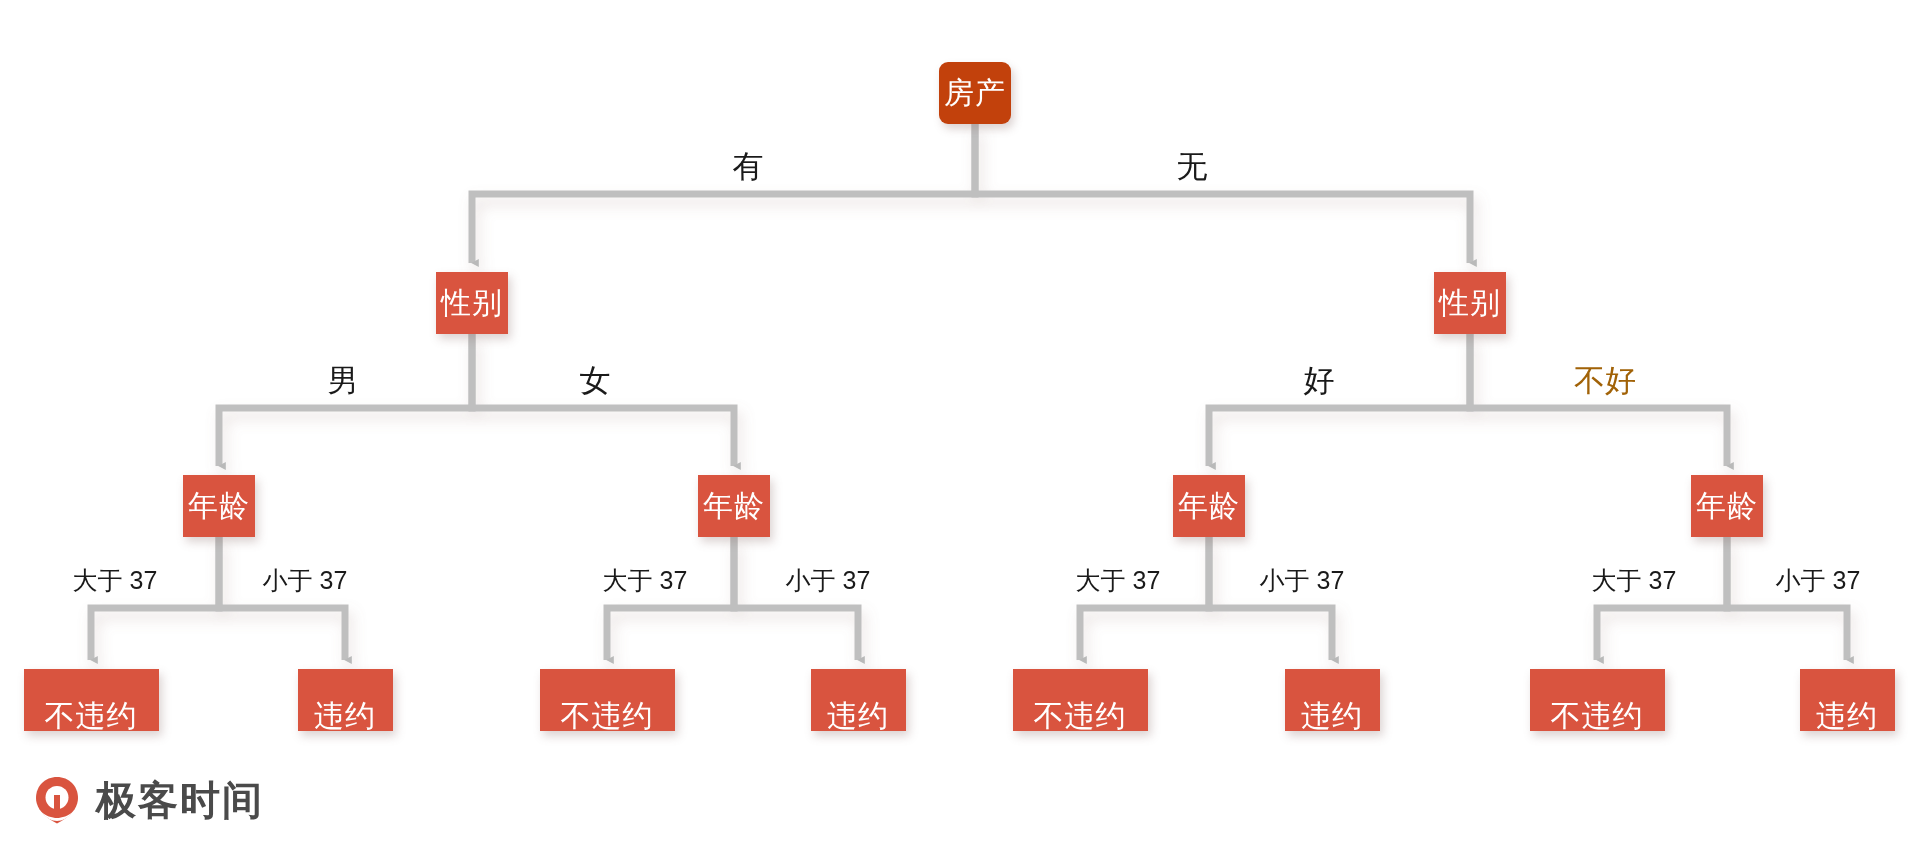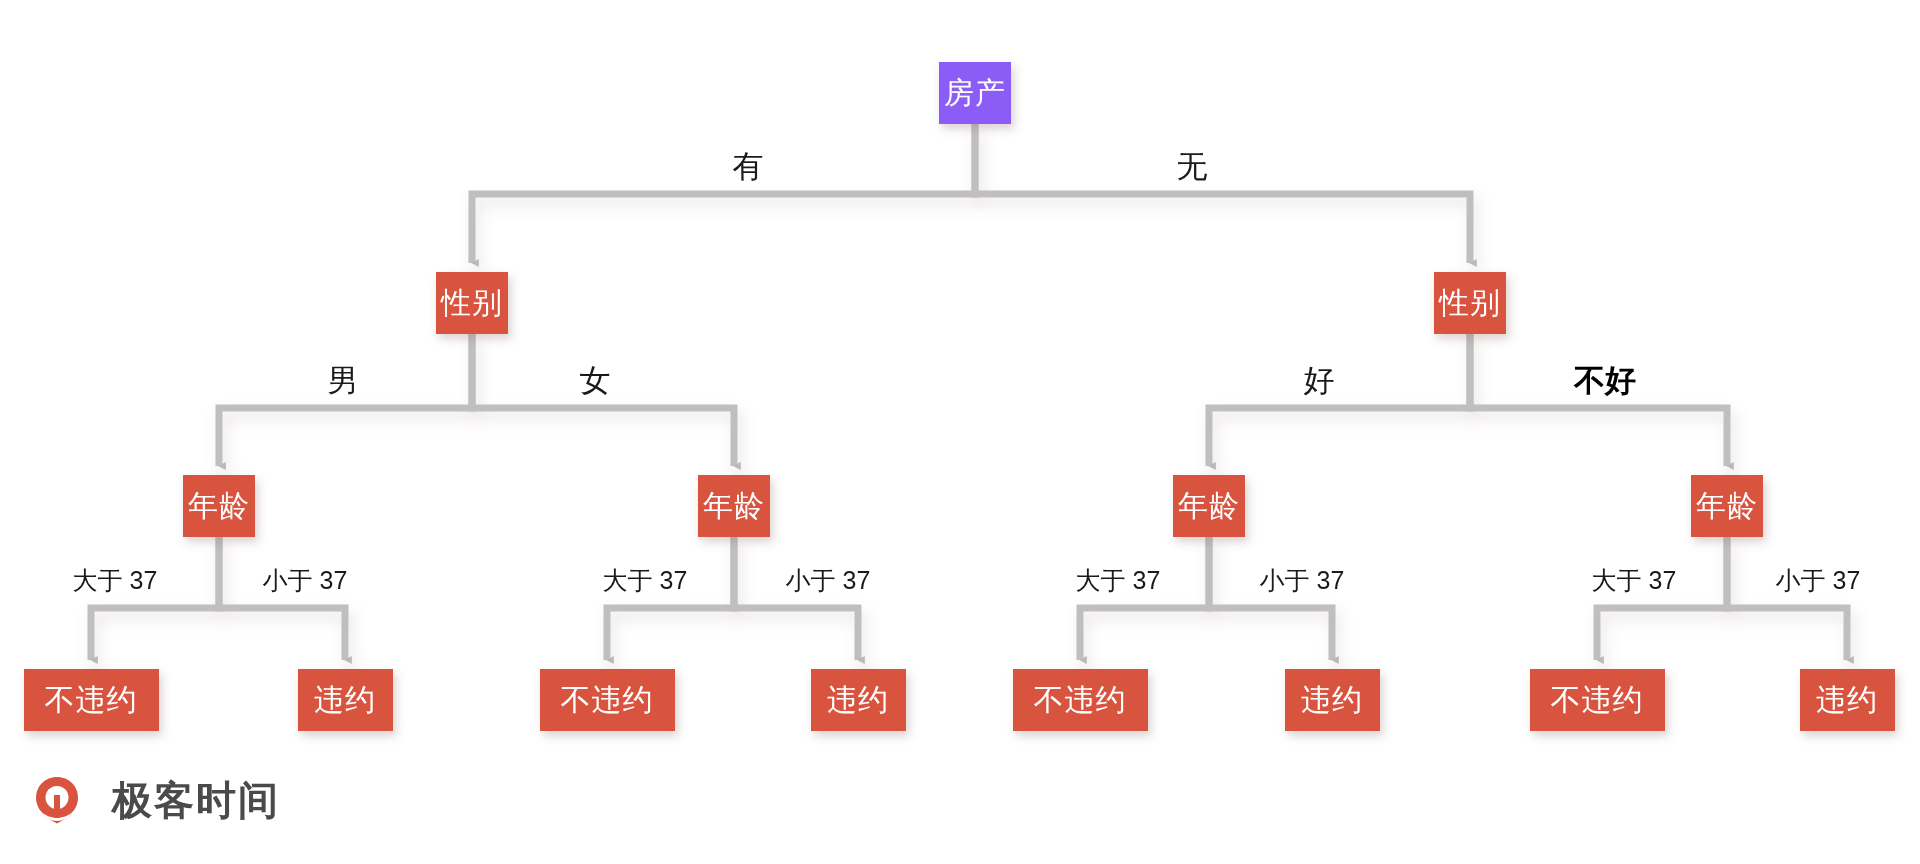--- a/index.html
+++ b/index.html
@@ -17,37 +17,37 @@
     color:#ffffff;
     display:flex;align-items:center;justify-content:center;
     font-size:30px;
     line-height:1;
     letter-spacing:1px;
     white-space:nowrap;
     box-sizing:border-box;
     box-shadow:3px 5px 9px rgba(140,110,105,0.30);
     z-index:3;
   }
-  .node.leaf{font-size:30px;}
+  .node.leaf{font-size:30px;align-items:flex-end;}
 
   .edge-label{
     position:absolute;
     color:#1a1a1a;
     font-size:31px;
     line-height:1;
     white-space:nowrap;
     z-index:4;
     transform:translate(-50%,-50%);
   }
   .edge-label.small{font-size:25px;}
 
   #logo{
     position:absolute;
     left:32px;top:775px;
-    display:flex;align-items:center;gap:30px;
+    display:flex;align-items:center;gap:14px;
     z-index:5;
   }
   #logo .mark{width:50px;height:50px;flex:0 0 auto;}
   #logo .wordmark{
     font-size:40px;color:#4a4a4a;letter-spacing:2px;
     line-height:1;font-weight:bold;
   }
 </style>
 </head>
 <body>
@@ -74,21 +74,21 @@
         <path d="M734,537 L734,608 L607,608 L607,660" marker-end="url(#arrowhead)" stroke="#bfbfbf"></path>
         <path d="M734,537 L734,608 L858,608 L858,660" marker-end="url(#arrowhead)" stroke="#bfbfbf"></path>
         <path d="M1209,537 L1209,608 L1080,608 L1080,660" marker-end="url(#arrowhead)" stroke="#bfbfbf"></path>
         <path d="M1209,537 L1209,608 L1332,608 L1332,660" marker-end="url(#arrowhead)" stroke="#bfbfbf"></path>
         <path d="M1727,537 L1727,608 L1597,608 L1597,660" marker-end="url(#arrowhead)" stroke="#bfbfbf"></path>
         <path d="M1727,537 L1727,608 L1847,608 L1847,660" marker-end="url(#arrowhead)" stroke="#bfbfbf"></path>
       </g>
   </svg>
 
   <div id="nodes-layer">
-      <div class="node" style="left: 939px; top: 62px; width: 72px; height: 62px; background: #8b5cf6;">
+      <div class="node" style="left: 939px; top: 62px; width: 72px; height: 62px; background: #c2410c; border-radius: 9px;">
         <span>房产</span>
       </div>
       <div class="node" style="left: 436px; top: 272px; width: 72px; height: 62px; background: rgb(217, 84, 63);">
         <span>性别</span>
       </div>
       <div class="node" style="left: 1434px; top: 272px; width: 72px; height: 62px; background: rgb(217, 84, 63);">
         <span>性别</span>
       </div>
       <div class="node" style="left: 183px; top: 475px; width: 72px; height: 62px; background: rgb(217, 84, 63);">
         <span>年龄</span>
@@ -126,21 +126,21 @@
       <div class="node leaf" style="left: 1799.5px; top: 669px; width: 95px; height: 62px; background: rgb(217, 84, 63);">
         <span>违约</span>
       </div>
     </div>
   <div id="labels-layer">
       <div class="edge-label" style="left: 748px; top: 166px; color: rgb(26, 26, 26);">有</div>
       <div class="edge-label" style="left: 1192px; top: 166px; color: rgb(26, 26, 26);">无</div>
       <div class="edge-label" style="left: 343px; top: 380px; color: rgb(26, 26, 26);">男</div>
       <div class="edge-label" style="left: 595px; top: 380px; color: rgb(26, 26, 26);">女</div>
       <div class="edge-label" style="left: 1319px; top: 380px; color: rgb(26, 26, 26);">好</div>
-      <div class="edge-label" style="left: 1605px; top: 380px; color: #000000; font-weight: bold;">不好</div>
+      <div class="edge-label" style="left: 1605px; top: 380px; color: #a16207;">不好</div>
       <div class="edge-label small" style="left: 115px; top: 580px; color: rgb(26, 26, 26);">大于 37</div>
       <div class="edge-label small" style="left: 305px; top: 580px; color: rgb(26, 26, 26);">小于 37</div>
       <div class="edge-label small" style="left: 645px; top: 580px; color: rgb(26, 26, 26);">大于 37</div>
       <div class="edge-label small" style="left: 828px; top: 580px; color: rgb(26, 26, 26);">小于 37</div>
       <div class="edge-label small" style="left: 1118px; top: 580px; color: rgb(26, 26, 26);">大于 37</div>
       <div class="edge-label small" style="left: 1302px; top: 580px; color: rgb(26, 26, 26);">小于 37</div>
       <div class="edge-label small" style="left: 1634px; top: 580px; color: rgb(26, 26, 26);">大于 37</div>
       <div class="edge-label small" style="left: 1818px; top: 580px; color: rgb(26, 26, 26);">小于 37</div>
     </div>
 

